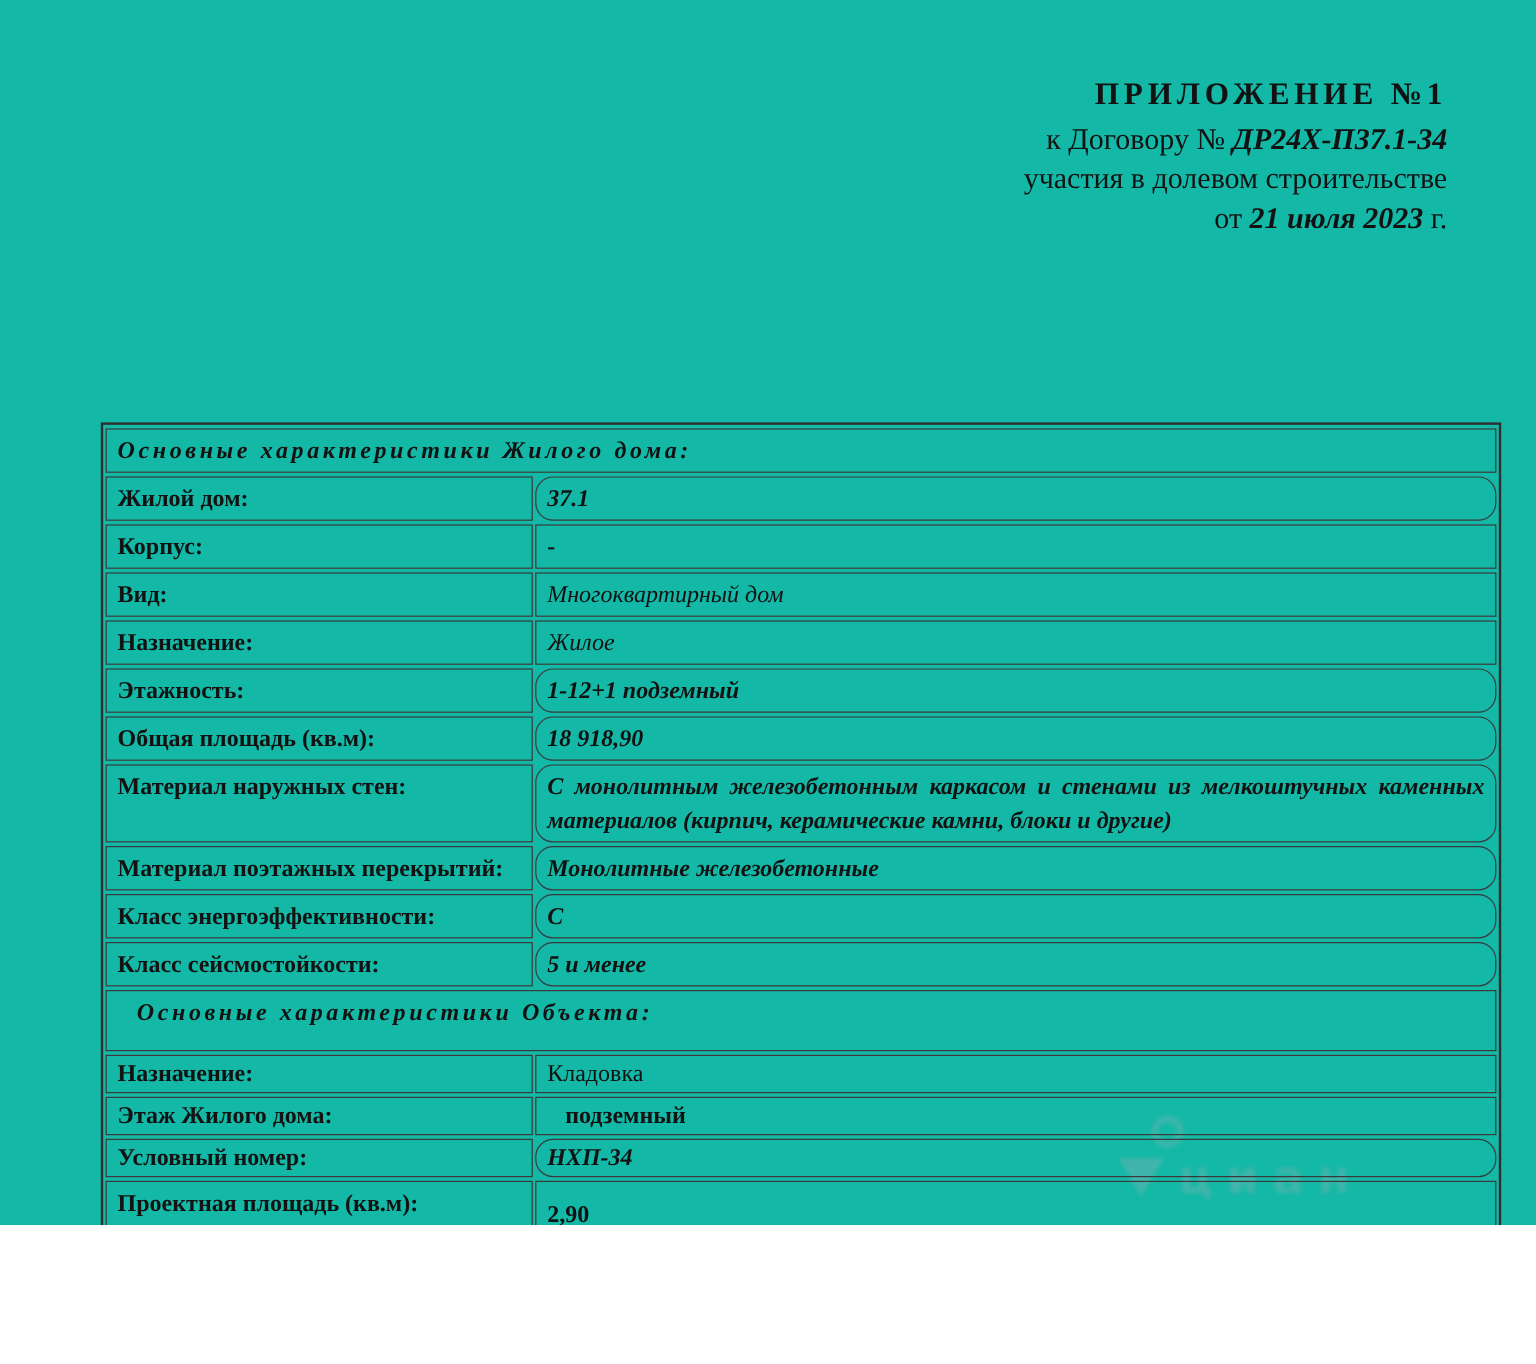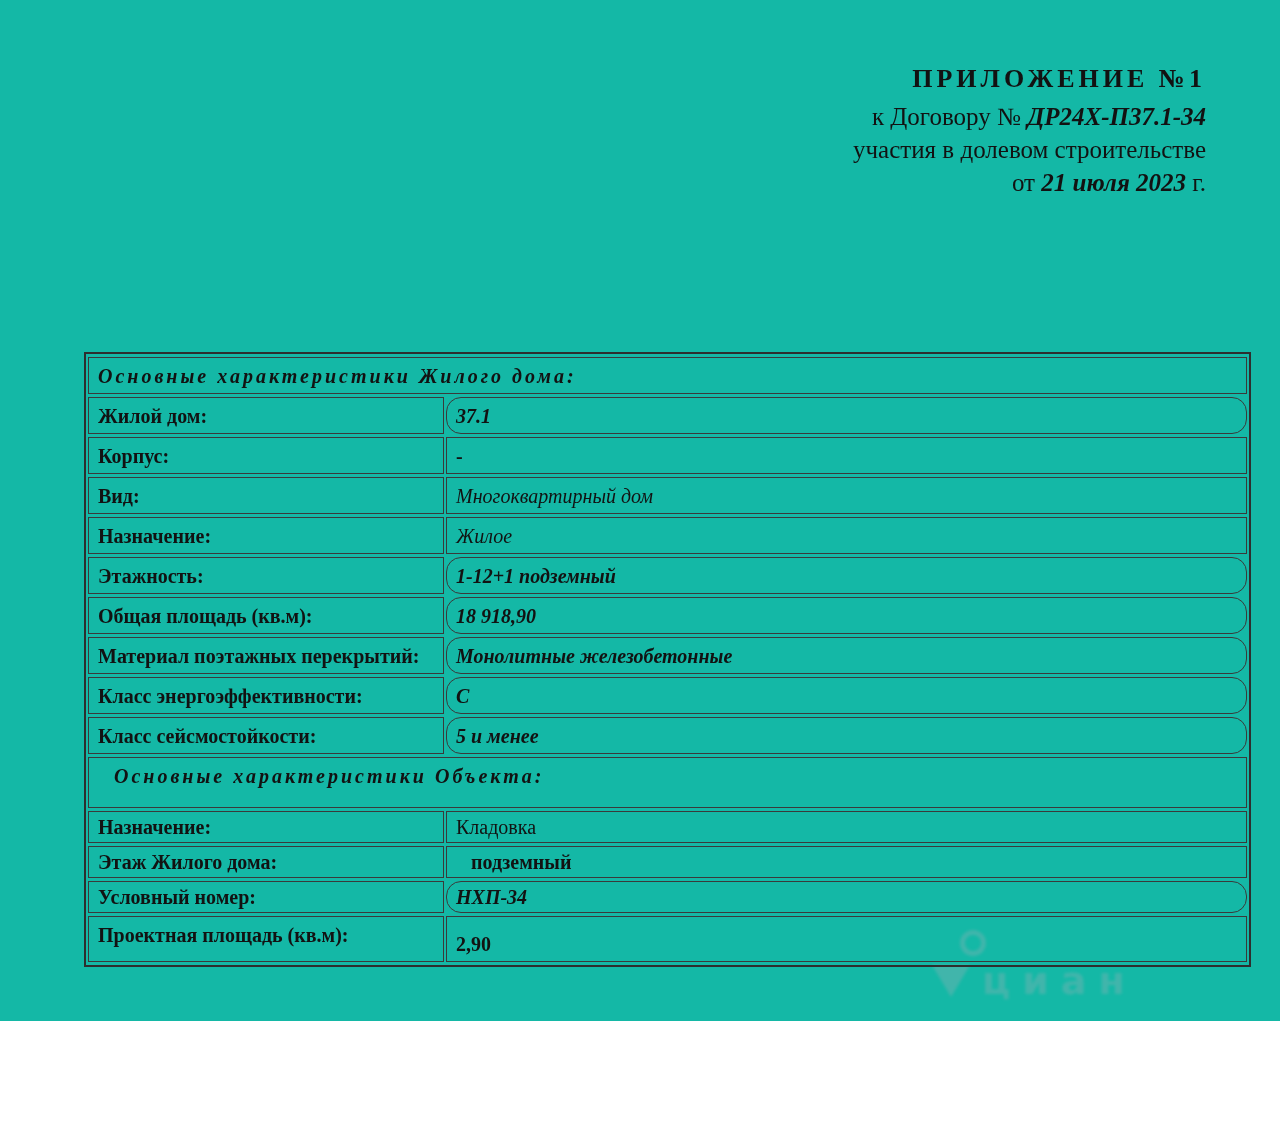--- a/index.html
+++ b/index.html
@@ -134,20 +134,24 @@
         </tr>
         <tr>
           <td class="label-cell">Этажность:</td>
           <td class="value-cell v-bold-italic">1-12+1 подземный</td>
         </tr>
         <tr>
           <td class="label-cell">Общая площадь (кв.м):</td>
           <td class="value-cell v-bold-italic">18 918,90</td>
         </tr>
         <tr>
+          <td class="label-cell">Материал наружных стен:</td>
+          <td class="value-cell v-bold-italic value-justify">С монолитным железобетонным каркасом и стенами из мелкоштучных каменных материалов (кирпич, керамические камни, блоки и другие)</td>
+        </tr>
+        <tr>
           <td class="label-cell label-justify">Материал поэтажных перекрытий:</td>
           <td class="value-cell v-bold-italic">Монолитные железобетонные</td>
         </tr>
         <tr>
           <td class="label-cell">Класс энергоэффективности:</td>
           <td class="value-cell v-bold-italic">С</td>
         </tr>
         <tr>
           <td class="label-cell">Класс сейсмостойкости:</td>
           <td class="value-cell v-bold-italic">5 и менее</td>

